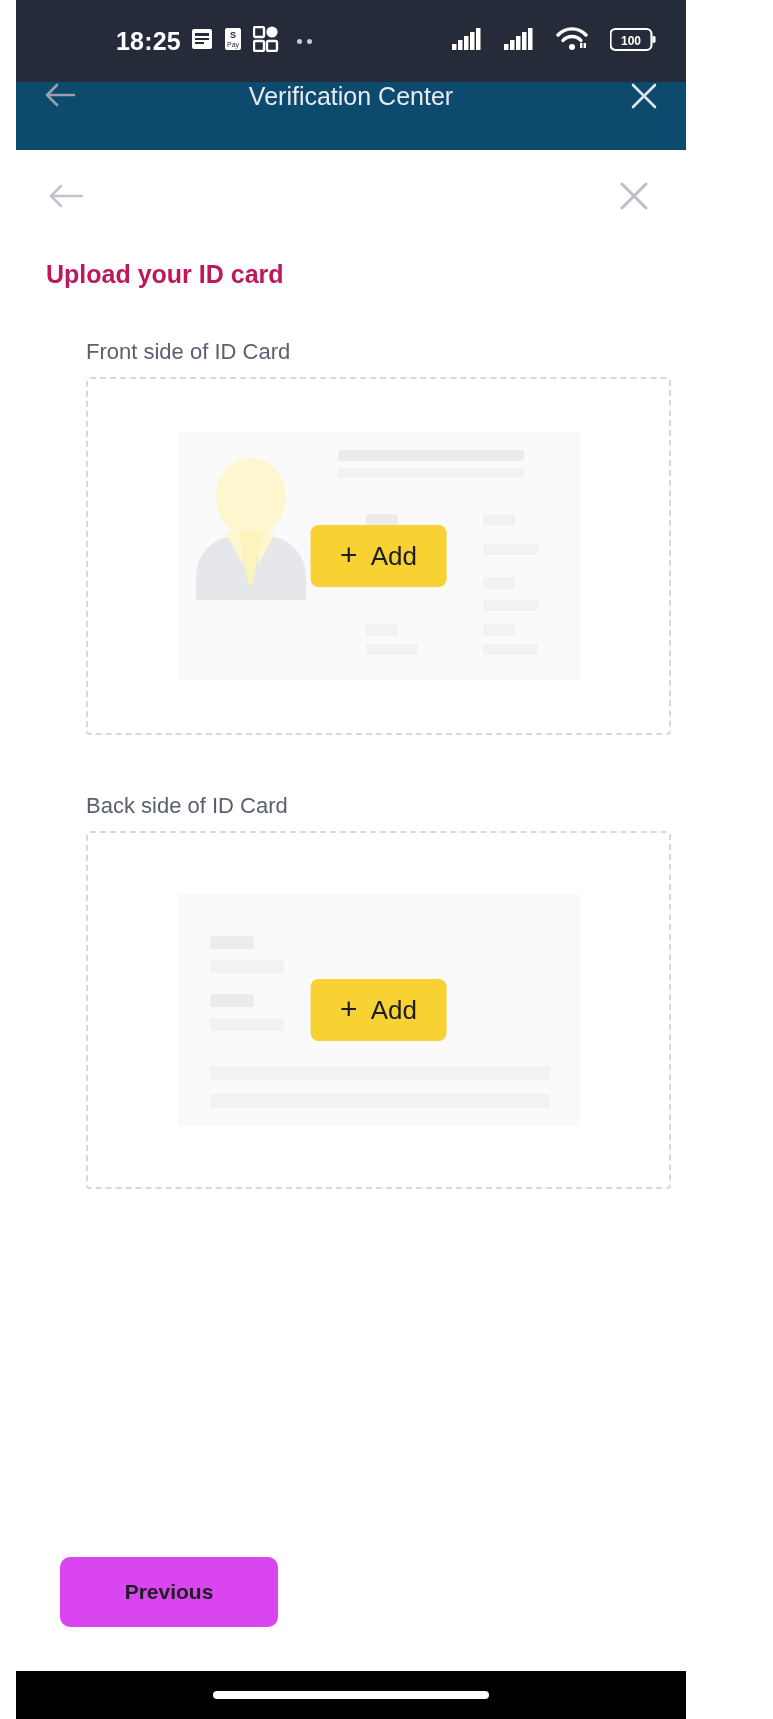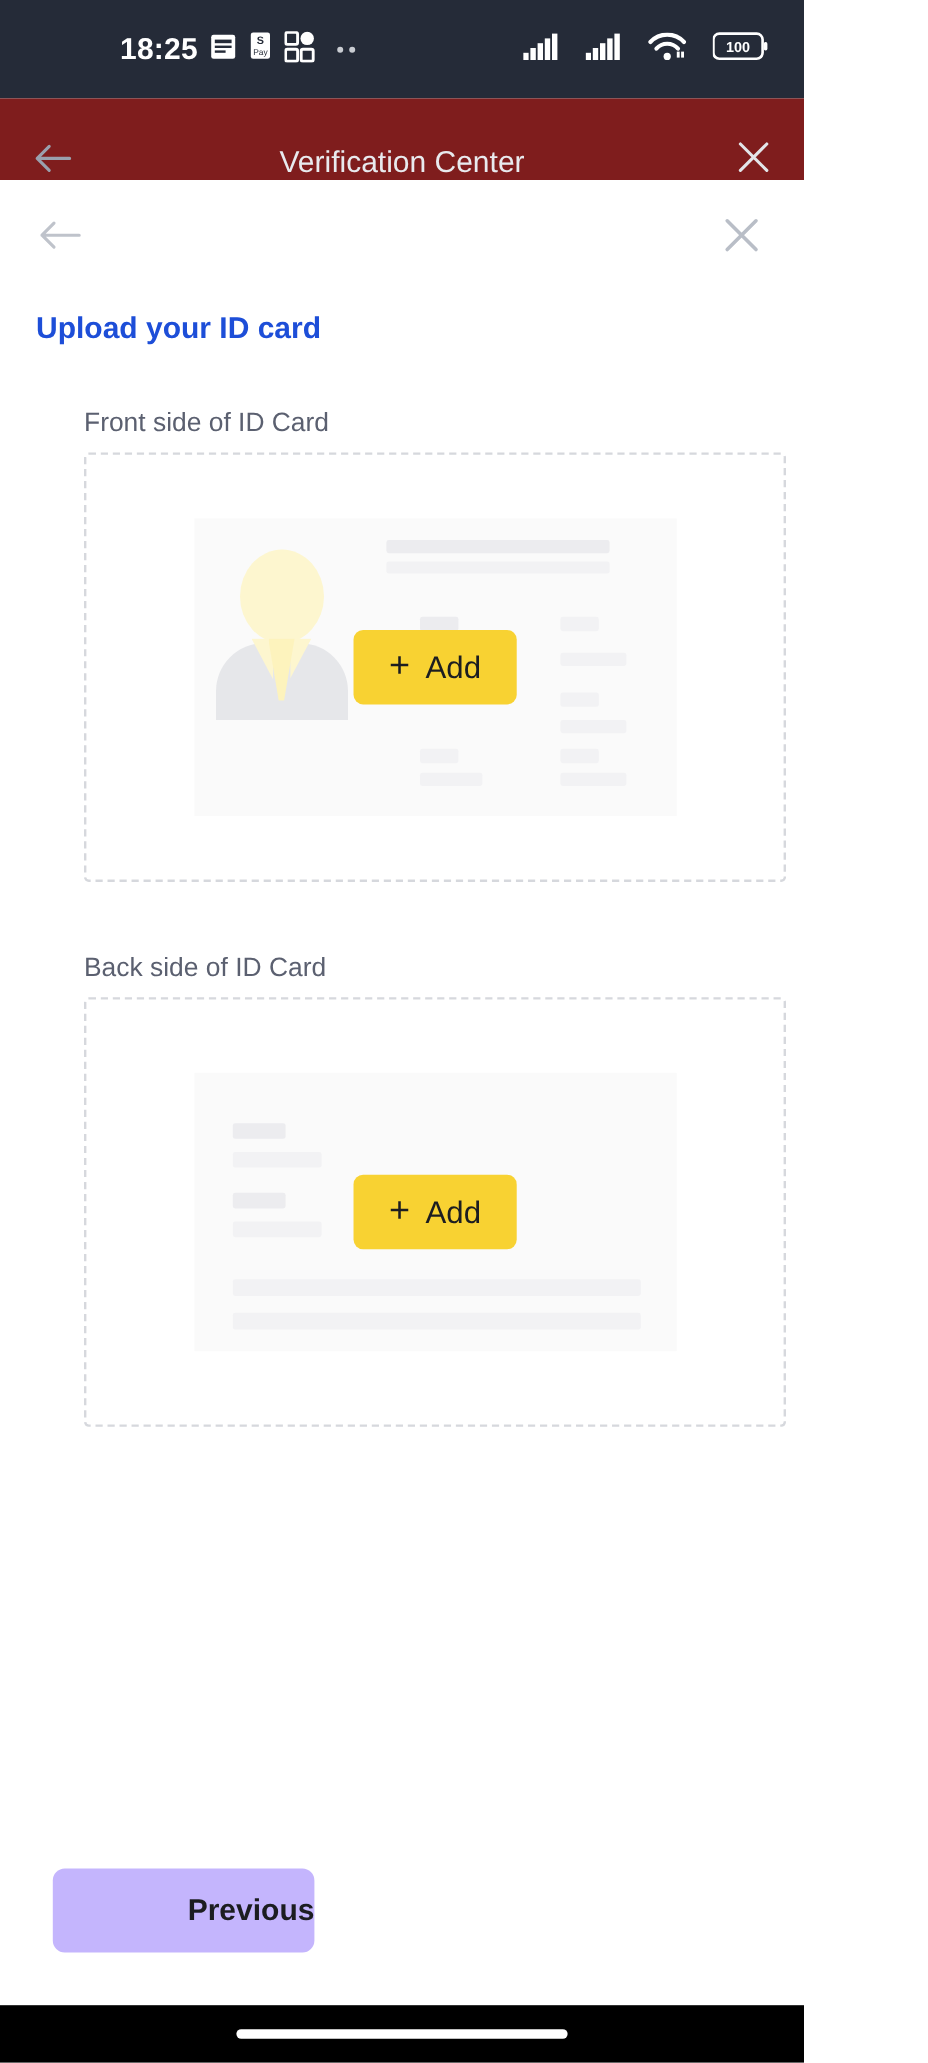--- a/index.html
+++ b/index.html
@@ -7,20 +7,21 @@
     width:773px; height:1719px;
     background:#ffffff;
     font-family:"Liberation Sans", sans-serif;
     overflow:hidden;
   }
   .phone {
     position:relative;
     width:670px; height:1719px;
     display:flex; flex-direction:column;
     background:#ffffff;
+    margin-left:16px;
   }
 
   
   .statusbar {
     height:82px;
     background:#252b38;
     display:flex; align-items:center;
     padding:0 30px 0 100px;
     flex-shrink:0;
   }
@@ -29,22 +30,22 @@
     color:#ffffff; font-size:25px; font-weight:700;
     letter-spacing:0.2px;
   }
   .sb-right { margin-left:auto; display:flex; align-items:center; gap:22px; }
   .dots { display:flex; gap:5px; margin-left:8px; }
   .dots i { width:5px; height:5px; background:#c9ccd2; border-radius:50%; display:block; }
 
   
   .appheader {
     height:68px;
-    background:#7f1d1d;
-    display:flex; align-items:flex-end;
+    background:#0c4a6e;
+    display:flex; align-items:flex-start;
     padding:0 28px;
     flex-shrink:0;
     position:relative;
   }
   .appheader .title {
     position:absolute; left:0; right:0; text-align:center;
     color:#e8eaee; font-size:25px; font-weight:400;
     pointer-events:none;
   }
   .hdr-icon { position:relative; z-index:2; cursor:pointer; }
@@ -64,21 +65,21 @@
   }
   .page-nav .spacer { flex:1; }
   .nav-btn { cursor:pointer; line-height:0; }
 
   h1.page-title {
     font-size:38px; font-weight:700; color:#1c1d21;
     padding:22px 0 0 30px;
     letter-spacing:-0.2px;
   }
   h2.section-title {
-    font-size:25px; font-weight:700; color:#1d4ed8;
+    font-size:25px; font-weight:700; color:#be185d;
     padding:48px 0 0 30px;
   }
 
   .upload-block { padding:0 15px 0 70px; }
   .upload-block + .upload-block { margin-top:0; }
 
   .slot-label {
     font-size:22px; color:#5b6070;
     margin-bottom:12px;
   }
@@ -162,27 +163,26 @@
 
   .spacer-flex { flex:1; }
 
   
   .footer {
     display:flex; gap:16px;
     padding:0 44px 44px 44px;
     flex-shrink:0;
   }
   .btn-prev {
-    background:#c4b5fd; color:#1c1d21;
+    background:#d946ef; color:#1c1d21;
     border:none; border-radius:10px;
     height:70px; width:218px;
-    font-size:25px; font-weight:700;
+    font-size:21px; font-weight:700;
     font-family:"Liberation Sans", sans-serif;
     cursor:pointer;
-    text-align:right;
   }
   .btn-continue {
     flex:1;
     background:#fcedb9; color:#c9c6bd;
     border:none; border-radius:10px;
     height:70px;
     font-size:25px; font-weight:400;
     font-family:"Liberation Sans", sans-serif;
     cursor:default;
   }

